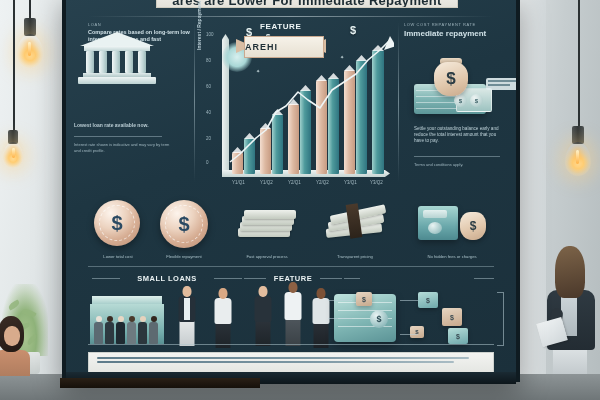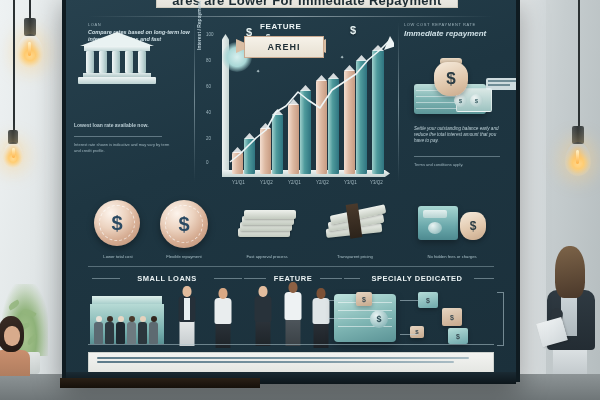--- a/index.html
+++ b/index.html
@@ -83,21 +83,21 @@
   .title-rule{position:absolute;left:22px;top:20px;width:406px;height:1px;
         background:linear-gradient(90deg,rgba(200,215,220,0),rgba(200,215,220,.6),rgba(200,215,220,0));}
 
   
   .vdiv{position:absolute;top:26px;width:1px;height:160px;
         background:linear-gradient(180deg,rgba(175,198,206,0),rgba(175,198,206,.55),rgba(175,198,206,0));}
 
   
   .lp{position:absolute;left:22px;top:26px;width:104px;}
   .tiny-eyebrow{font-size:4px;color:#9db3bc;letter-spacing:.6px;margin-bottom:2px;}
-  .blurb{font-size:5.5px;line-height:7px;color:#cfe0e6;font-weight:bold;font-style:italic;}
+  .blurb{font-size:5.5px;line-height:7px;color:#cfe0e6;font-weight:bold;}
   .bank{position:absolute;left:12px;top:38px;width:78px;height:50px;}
   .bank-ped{position:absolute;left:0;bottom:0;width:78px;height:7px;border-radius:1px;
         background:linear-gradient(180deg,#eef4f4,#bcd2d2);}
   .bank-ped2{position:absolute;left:5px;bottom:7px;width:68px;height:4px;
         background:linear-gradient(180deg,#dfeaea,#b2c8c8);}
   .col{position:absolute;bottom:11px;width:8px;height:22px;
         background:linear-gradient(90deg,#f2f7f7,#c6dada 55%,#9fbcbc);border-radius:1px;}
   .bank-arch{position:absolute;left:6px;bottom:33px;width:66px;height:5px;
         background:linear-gradient(180deg,#f0f6f6,#c2d6d6);}
   .bank-roof{position:absolute;left:2px;bottom:38px;width:0;height:0;
@@ -129,21 +129,21 @@
   .trendline{position:absolute;left:24px;top:14px;width:172px;height:142px;}
   .sparkle{position:absolute;color:#dff0f2;font-size:5px;opacity:.8;}
   .dollar{position:absolute;color:#e6f2f3;font-weight:bold;text-shadow:0 1px 2px rgba(0,0,0,.4);}
   .virus{position:absolute;left:24px;top:22px;width:30px;height:30px;
         background:radial-gradient(circle,#d8f0ef 0%,#a9d7d6 45%,rgba(150,200,200,.15) 70%,rgba(0,0,0,0) 75%);
         border-radius:50%;}
   .feature-cap{position:absolute;left:62px;top:2px;font-size:8px;font-weight:bold;
         color:#eef5f6;letter-spacing:.6px;}
   .ribbon{position:absolute;left:46px;top:16px;width:78px;height:20px;
         background:linear-gradient(180deg,#f6f2e9,#e7e0d2);border:1.5px solid #caa98f;
-        display:flex;align-items:center;justify-content:center;
+        display:flex;align-items:center;
         clip-path:polygon(0 0,100% 0,100% 100%,0 100%);}
   .ribbon span{font-size:9px;font-weight:bold;color:#1f2f36;letter-spacing:1px;}
   .ribbon-tail{position:absolute;top:19px;width:8px;height:14px;background:#d9bda3;
         clip-path:polygon(0 0,100% 25%,100% 75%,0 100%);}
 
   
   .rp{position:absolute;left:338px;top:26px;width:96px;}
   .moneystack{position:absolute;left:348px;top:66px;width:80px;height:58px;}
   .ms-base{position:absolute;left:0;top:22px;width:72px;height:30px;border-radius:3px;
         background:linear-gradient(180deg,#bcdcd8,#7fb5b4 50%,#5d9698);
@@ -450,21 +450,20 @@
 
     <div class="sec-dash" style="left:26px;width:28px;"></div>
     <div class="sec-head" style="left:56px;width:90px;">SMALL LOANS</div>
     <div class="sec-dash" style="left:148px;width:28px;"></div>
 
     <div class="sec-dash" style="left:178px;width:22px;"></div>
     <div class="sec-head" style="left:202px;width:50px;">FEATURE</div>
     <div class="sec-dash" style="left:254px;width:22px;"></div>
 
     <div class="sec-dash" style="left:278px;width:16px;"></div>
-    <div class="sec-head" style="left:296px;width:110px;">SPECIALY DEDICATED</div>
     <div class="sec-dash" style="left:408px;width:20px;"></div>
 
     <div class="bldg">
       <div class="bldg-roof"></div>
       <div class="bldg-body"></div>
       <div class="fig" style="left:4px;">  
           <div class="fig-h" style="background:#e8e2d8;"></div>
           <div class="fig-b" style="background:#5b6a72;"></div>
         </div>
       <div class="fig" style="left:15px;"> 

